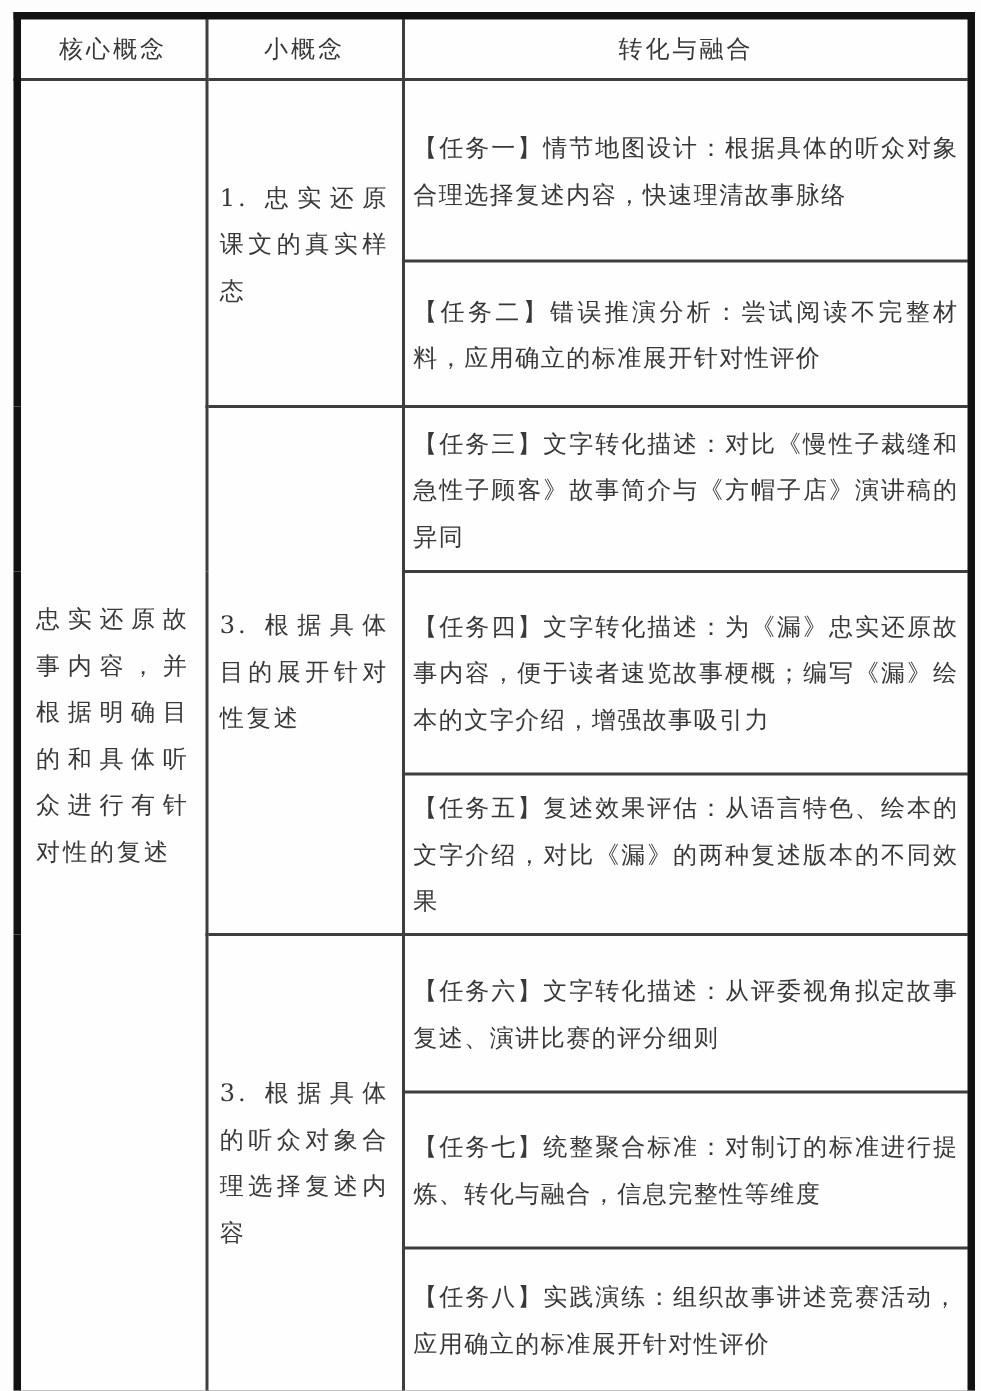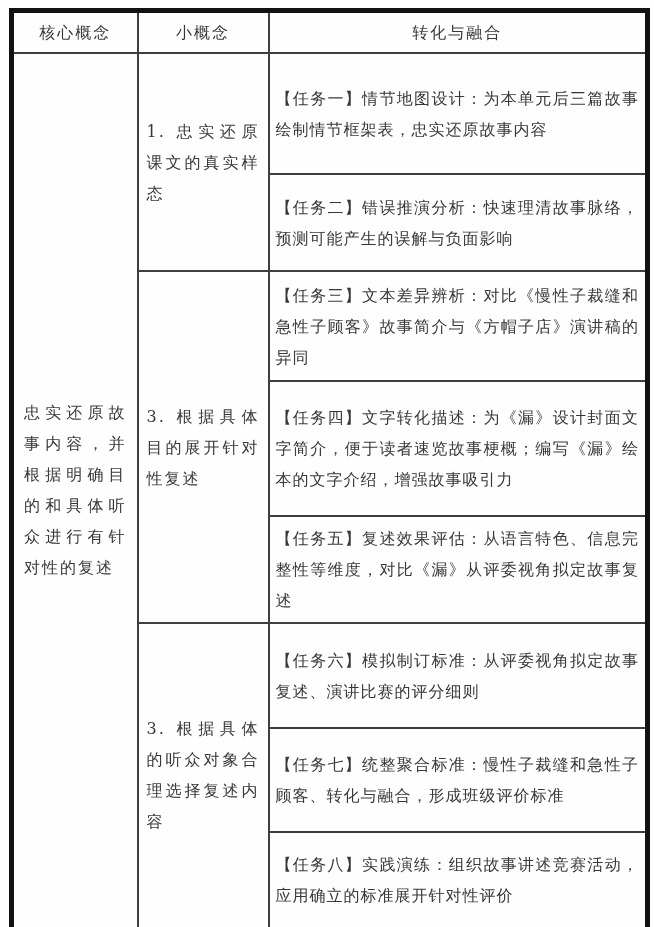--- a/index.html
+++ b/index.html
@@ -83,40 +83,40 @@
     </colgroup>
     <tbody>
       <tr class="row-header">
         <th class="hdr">核心概念</th>
         <th class="hdr">小概念</th>
         <th class="hdr">转化与融合</th>
       </tr>
       <tr class="row-1">
         <td class="core" rowspan="8">忠实还原故事内容，并根据明确目的和具体听众进行有针对性的复述</td>
         <td class="sub" rowspan="2">1. 忠实还原课文的真实样态</td>
-        <td class="task">【任务一】情节地图设计：为本单元后三篇故事绘制情节框架表，忠实还原故事内容</td>
+        <td class="task">【任务一】情节地图设计：根据具体的听众对象合理选择复述内容，快速理清故事脉络</td>
       </tr>
       <tr class="row-2">
-        <td class="task">【任务二】错误推演分析：快速理清故事脉络，预测可能产生的误解与负面影响</td>
+        <td class="task">【任务二】错误推演分析：尝试阅读不完整材料，应用确立的标准展开针对性评价</td>
       </tr>
       <tr class="row-3">
         <td class="sub" rowspan="3">3. 根据具体目的展开针对性复述</td>
-        <td class="task">【任务三】文本差异辨析：对比《慢性子裁缝和急性子顾客》故事简介与《方帽子店》演讲稿的异同</td>
+        <td class="task">【任务三】文字转化描述：对比《慢性子裁缝和急性子顾客》故事简介与《方帽子店》演讲稿的异同</td>
       </tr>
       <tr class="row-4">
-        <td class="task">【任务四】文字转化描述：为《漏》设计封面文字简介，便于读者速览故事梗概；编写《漏》绘本的文字介绍，增强故事吸引力</td>
+        <td class="task">【任务四】文字转化描述：为《漏》忠实还原故事内容，便于读者速览故事梗概；编写《漏》绘本的文字介绍，增强故事吸引力</td>
       </tr>
       <tr class="row-5">
-        <td class="task">【任务五】复述效果评估：从语言特色、信息完整性等维度，对比《漏》从评委视角拟定故事复述</td>
+        <td class="task">【任务五】复述效果评估：从语言特色、绘本的文字介绍，对比《漏》的两种复述版本的不同效果</td>
       </tr>
       <tr class="row-6">
         <td class="sub" rowspan="3">3. 根据具体的听众对象合理选择复述内容</td>
-        <td class="task">【任务六】模拟制订标准：从评委视角拟定故事复述、演讲比赛的评分细则</td>
+        <td class="task">【任务六】文字转化描述：从评委视角拟定故事复述、演讲比赛的评分细则</td>
       </tr>
       <tr class="row-7">
-        <td class="task">【任务七】统整聚合标准：慢性子裁缝和急性子顾客、转化与融合，形成班级评价标准</td>
+        <td class="task">【任务七】统整聚合标准：对制订的标准进行提炼、转化与融合，信息完整性等维度</td>
       </tr>
       <tr class="row-8">
         <td class="task">【任务八】实践演练：组织故事讲述竞赛活动，应用确立的标准展开针对性评价</td>
       </tr>
     </tbody>
   </table>
 </div>
 
 </body></html>

